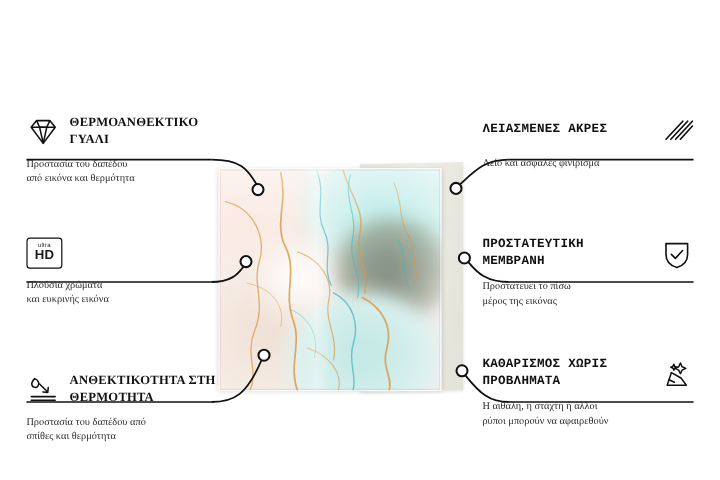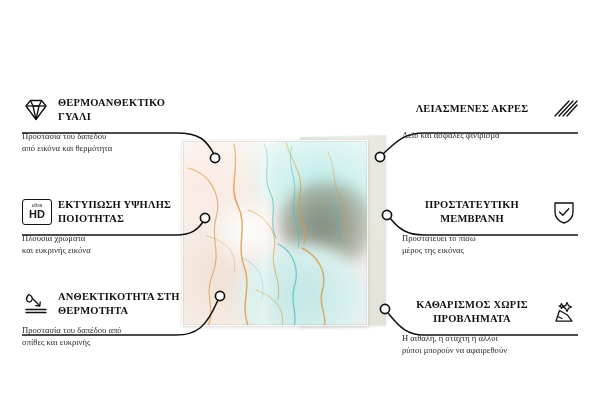--- a/index.html
+++ b/index.html
@@ -59,31 +59,31 @@
 
   
   .feat{position:absolute;width:176px;}
   .feat .head{display:flex;align-items:center;gap:8px;}
   .feat.right .head{flex-direction:row-reverse;}
   .feat .title{
     font-size:10.5px;font-weight:700;line-height:1.30;letter-spacing:.2px;
     text-transform:uppercase;color:#111;
     flex:1;
   }
-  .feat.right .title{text-align:center;}
+  .feat.right .title{text-align:left;font-family:Liberation Mono, monospace;}
   .feat .icon{width:28px;height:26px;flex:0 0 28px;display:block;}
   .feat .desc{
     font-size:8.6px;line-height:1.42;color:#2b2b2b;margin-top:7px;
     white-space:pre-line;
   }
   .feat.right .desc{text-align:left;}
 
   .f-l1{left:22px;top:64px;}
   .f-l2{left:22px;top:166px;}
-  .f-l3{left:22px;top:258px;}
+  .f-l3{left:22px;top:279px;}
   .f-r1{left:402px;top:64px;}
   .f-r2{left:402px;top:166px;}
   .f-r3{left:402px;top:266px;}
 
   .icon svg{display:block;}
   .hd-badge{
     width:28px;height:24px;border:1.4px solid #111;border-radius:3px;
     display:flex;flex-direction:column;align-items:center;justify-content:center;
     font-family:"Liberation Sans", sans-serif;line-height:1;
   }
@@ -176,21 +176,20 @@
   </div>
 
   <div class="feat f-l2">
     <div class="head">
       <span class="icon">
         <span class="hd-badge">
           <span class="u">ultra</span>
           <span class="h">HD</span>
         </span>
       </span>
-      <span class="title">ΕΚΤΥΠΩΣΗ ΥΨΗΛΗΣ ΠΟΙΟΤΗΤΑΣ</span>
     </div>
     <div class="desc">Πλούσια χρώματα
 και ευκρινής εικόνα</div>
   </div>
 
   <div class="feat f-l3">
     <div class="head">
       <span class="icon">
         <svg viewBox="0 0 28 26" width="28" height="26">
           <g fill="none" stroke="#111" stroke-width="1.3" stroke-linejoin="round" stroke-linecap="round">
@@ -198,21 +197,21 @@
             <path d="M11 8 L17.5 14.5"></path>
             <path d="M13.8 14.6 L17.8 15 L18.2 11"></path>
             <path d="M4 18.5 H24"></path>
               <path d="M4 21.5 H24"></path>
           </g>
         </svg>
       </span>
       <span class="title">ΑΝΘΕΚΤΙΚΟΤΗΤΑ ΣΤΗ ΘΕΡΜΟΤΗΤΑ</span>
     </div>
     <div class="desc">Προστασία του δαπέδου από
-σπίθες και ευκρινής</div>
+σπίθες και θερμότητα</div>
   </div>
 
   <div class="feat right f-r1">
     <div class="head">
       <span class="icon">
         <svg viewBox="0 0 28 26" width="28" height="26">
           <g stroke="#111" stroke-width="1.4" stroke-linecap="round">
             <path d="M5 20 L19 5"></path>
               <path d="M9 20 L23 5"></path>
               <path d="M13 20 L27 5"></path>

